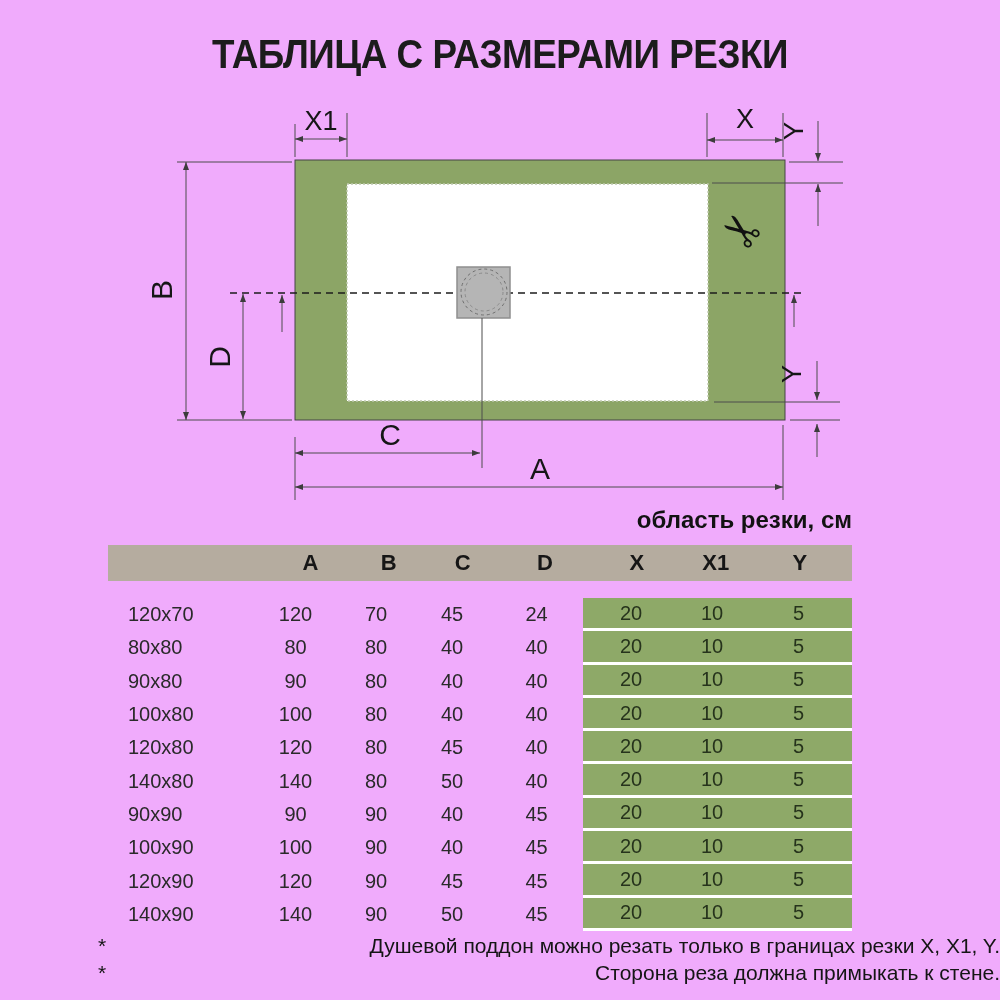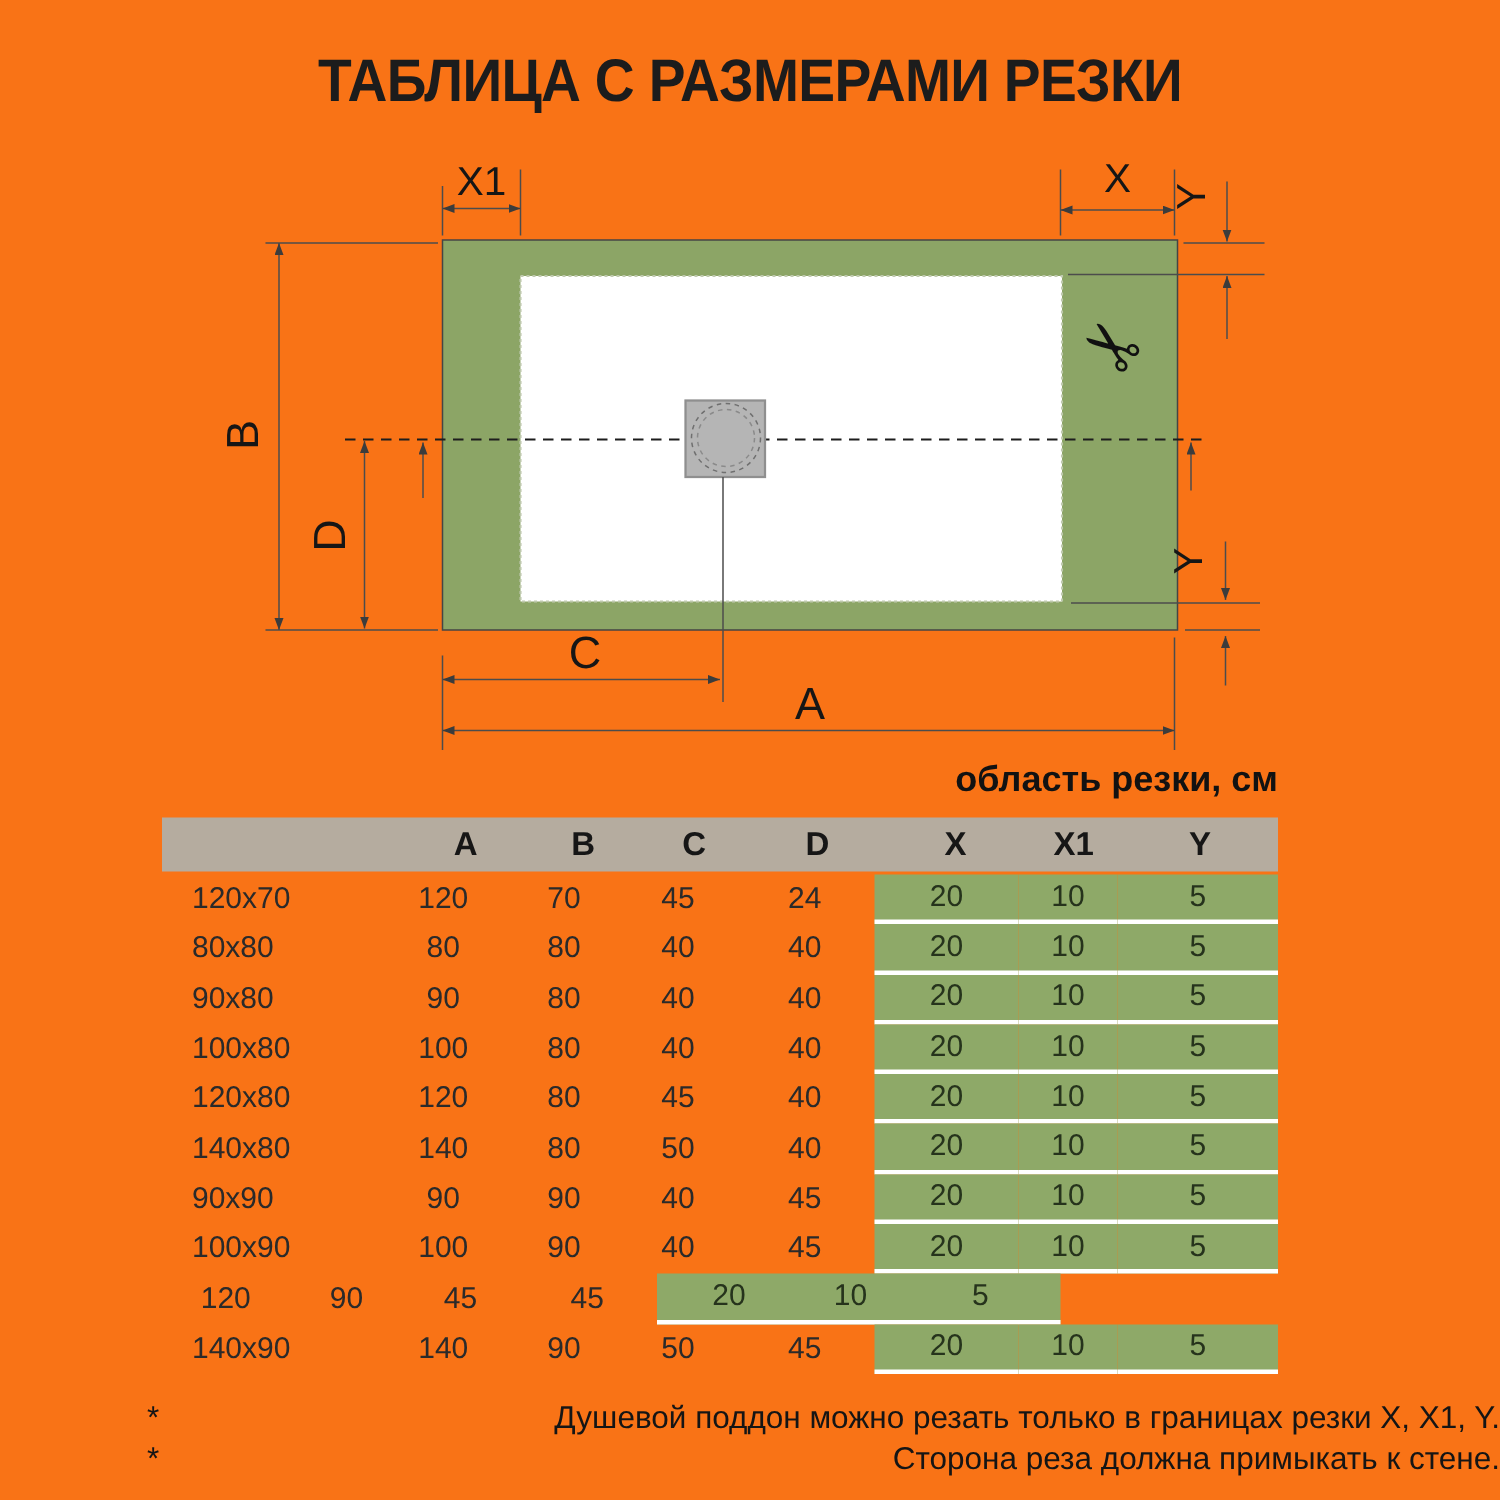--- a/index.html
+++ b/index.html
@@ -1,29 +1,29 @@
 <!DOCTYPE html>
 <html><head>
 <meta charset="utf-8">
 <style>
   html,body{margin:0;padding:0;background:#ffffff;}
-  .page{position:relative;width:1000px;height:1000px;background:#f97316;overflow:hidden;
+  .page{position:relative;width:1000px;height:1000px;background:#f0abfc;overflow:hidden;
         font-family:"Liberation Sans", sans-serif;color:#1a1a1a;}
   .title{position:absolute;top:32px;left:0;width:1000px;text-align:center;
          font-size:40px;font-weight:700;letter-spacing:-0.5px;color:#1c1c1c;
          transform:scaleX(0.92);transform-origin:center;white-space:nowrap;}
   .diagram-svg{position:absolute;left:0;top:0;width:1000px;height:505px;}
   .dim-label{font-family:"Liberation Sans", sans-serif;fill:#161616;}
   .caption{position:absolute;left:108px;top:506px;width:744px;text-align:right;
            font-size:24px;font-weight:700;color:#121212;}
   .table{position:absolute;left:108px;top:545px;width:744px;}
   .thead{display:flex;height:36px;background:#b5ac9f;}
   .hcell{display:flex;align-items:center;justify-content:center;
          font-size:22px;font-weight:700;color:#161616;}
-  .tbody{margin-top:2px;}
+  .tbody{margin-top:17px;}
   .trow{display:flex;height:33.3px;}
   .cell{display:flex;align-items:center;justify-content:center;
         font-size:20px;color:#2a2a2a;box-sizing:border-box;}
   .cell.green{background:#8ea968;border-bottom:3px solid #ffffff;color:#26331c;}
   .c0{width:145px;justify-content:flex-start;padding-left:20px;}
   .c1{width:85px;}.c2{width:76px;}.c3{width:76px;}.c4{width:93px;}
   .c5{width:96px;}.c6{width:66px;}.c7{width:107px;}
   .footnotes{position:absolute;left:0;top:932px;width:1000px;}
   .footnote{display:flex;line-height:27px;font-size:21px;color:#151515;}
   .fn-marker{width:70px;padding-left:98px;box-sizing:content-box;}
@@ -202,20 +202,21 @@
           <div class="cell c0">100x90</div>
           <div class="cell c1">100</div>
           <div class="cell c2">90</div>
           <div class="cell c3">40</div>
           <div class="cell c4">45</div>
           <div class="cell c5 green">20</div>
           <div class="cell c6 green">10</div>
           <div class="cell c7 green">5</div>
         </div>
         <div class="trow">
+          <div class="cell c0">120x90</div>
           <div class="cell c1">120</div>
           <div class="cell c2">90</div>
           <div class="cell c3">45</div>
           <div class="cell c4">45</div>
           <div class="cell c5 green">20</div>
           <div class="cell c6 green">10</div>
           <div class="cell c7 green">5</div>
         </div>
         <div class="trow">
           <div class="cell c0">140x90</div>

